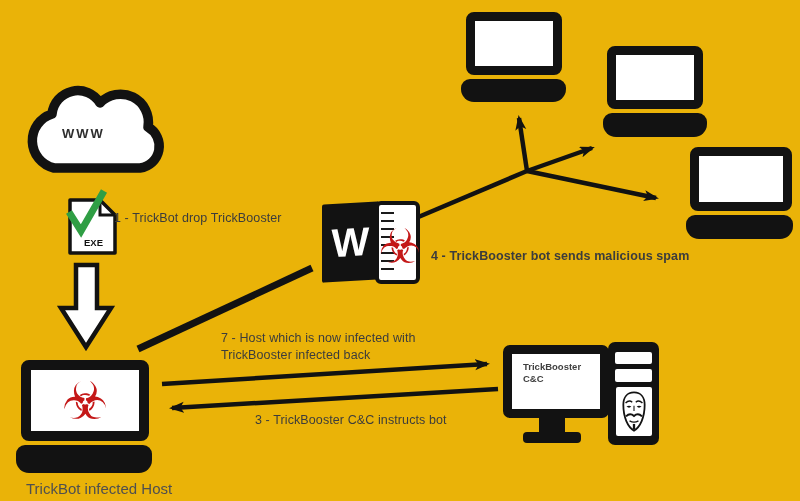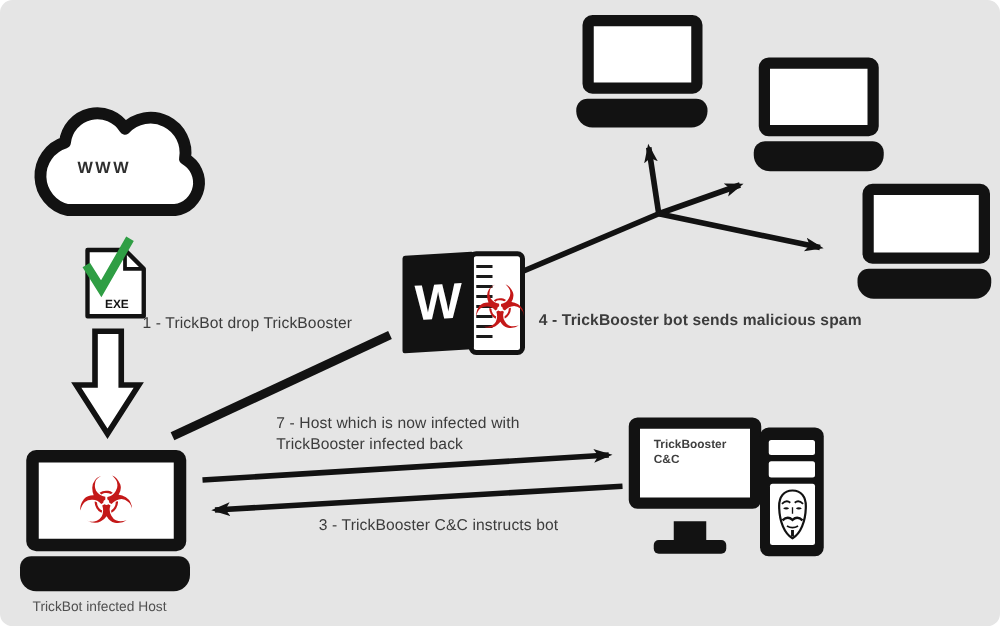--- a/index.html
+++ b/index.html
@@ -1,21 +1,21 @@
 <!DOCTYPE html>
 <html style="--ink: #121212; --red: #c41818; --green: #2f9e44; --text: #3c3c3c; --muted: #4f4f4f;"><head>
 <meta charset="utf-8">
 <style>
   :root{
     --ink:#121212; --red:#c41818; --green:#2f9e44; --text:#3c3c3c; --muted:#4f4f4f;
   }
   html,body{margin:0;padding:0;background:#fff;}
   .canvas{
-    position:relative; width:800px; height:501px; background:#e5e5e5;
-    font-family:"Liberation Sans", sans-serif; overflow:hidden;border-radius:10px;
+    position:relative; width:800px; height:501px; background:#eab308;
+    font-family:"Liberation Sans", sans-serif; overflow:hidden;
   }
   .abs{position:absolute;}
   svg{display:block;}
 
   
   .connectors{position:absolute; left:0; top:0; pointer-events:none;}
   .connectors line{stroke:var(--ink);}
 
   
   .lap-screen{
@@ -31,21 +31,21 @@
     color:var(--red); line-height:1; font-family:"DejaVu Sans", sans-serif;
     user-select:none;
   }
 
   
   .note{
     position:absolute; color:var(--text); font-size:12.5px; line-height:17px;
     white-space:nowrap; letter-spacing:.1px;
   }
   .note-small{
-    position:absolute; color:var(--muted); font-size:11px; white-space:nowrap;
+    position:absolute; color:var(--muted); font-size:15px; white-space:nowrap;
   }
   .www{
     position:absolute; color:#2f2f2f; font-size:13px; letter-spacing:2px;
     font-weight:700; white-space:nowrap;
   }
 
   
   .word-tile{
     position:absolute; background:var(--ink); border-radius:2px;
     transform:skewY(-3.5deg);
@@ -108,21 +108,21 @@
   </svg>
   <span class="www" style="left:62px; top:126px;">WWW</span>
 
   <svg class="abs" style="left:64px; top:186px;" width="58" height="72" viewBox="0 0 58 72">
     <path d="M6 14 H36 L51 29 V67 H6 Z" fill="#ffffff" stroke="#121212" stroke-width="3.5" stroke-linejoin="round"></path>
     <path d="M36 14 V29 H51" fill="none" stroke="#121212" stroke-width="3"></path>
     <text x="20" y="60" font-size="9.5" font-weight="700" fill="#121212" font-family="Liberation Sans, sans-serif">EXE</text>
     <polyline points="5,26 17,45 40,5" fill="none" stroke="#2f9e44" stroke-width="7"></polyline>
   </svg>
 
-  <div class="note" style="left:114px; top:210px;margin-top:40px;">1 - TrickBot drop TrickBooster</div>
+  <div class="note" style="left:114px; top:210px;">1 - TrickBot drop TrickBooster</div>
 
   <svg class="abs" style="left:55px; top:262px;" width="62" height="90" viewBox="0 0 62 90">
     <polygon points="21,3 42,3 42,46 56,46 31,85 6,46 21,46" fill="#ffffff" stroke="#121212" stroke-width="4.5" stroke-linejoin="miter"></polygon>
   </svg>
 
   <div class="lap-screen" style="left:21px; top:360px; width:128px; height:81px; border-width:10px;">
     <span class="biohazard" style="font-size:52px;">☣</span>
   </div>
   <div class="lap-base" style="left:16px; top:445px; width:136px; height:28px;"></div>
   <div class="note-small" style="left:26px; top:480px;">TrickBot infected Host</div>
@@ -147,21 +147,21 @@
 
   <div class="note" style="left:221px; top:330px;">
     <div>7 - Host which is now infected with</div>
     <div>TrickBooster infected back</div>
   </div>
 
   <div class="note" style="left:255px; top:412px;">
     <div>3 - TrickBooster C&amp;C instructs bot</div>
   </div>
 
-  <div class="cnc-screen" style="left:503px; top:334px; width:106px; height:73px;">
+  <div class="cnc-screen" style="left:503px; top:345px; width:106px; height:73px;">
     <div class="cnc-screen-text">
       <div>TrickBooster</div>
       <div>C&amp;C</div>
     </div>
   </div>
   <div class="cnc-stand" style="left:539px; top:417px; width:26px; height:16px;"></div>
   <div class="cnc-standbase" style="left:523px; top:432px; width:58px; height:11px;"></div>
 
   <div class="tower" style="left:608px; top:342px; width:51px; height:103px;">
     <div class="tower-slot" style="left:7px; top:10px; width:37px; height:12px;"></div>

